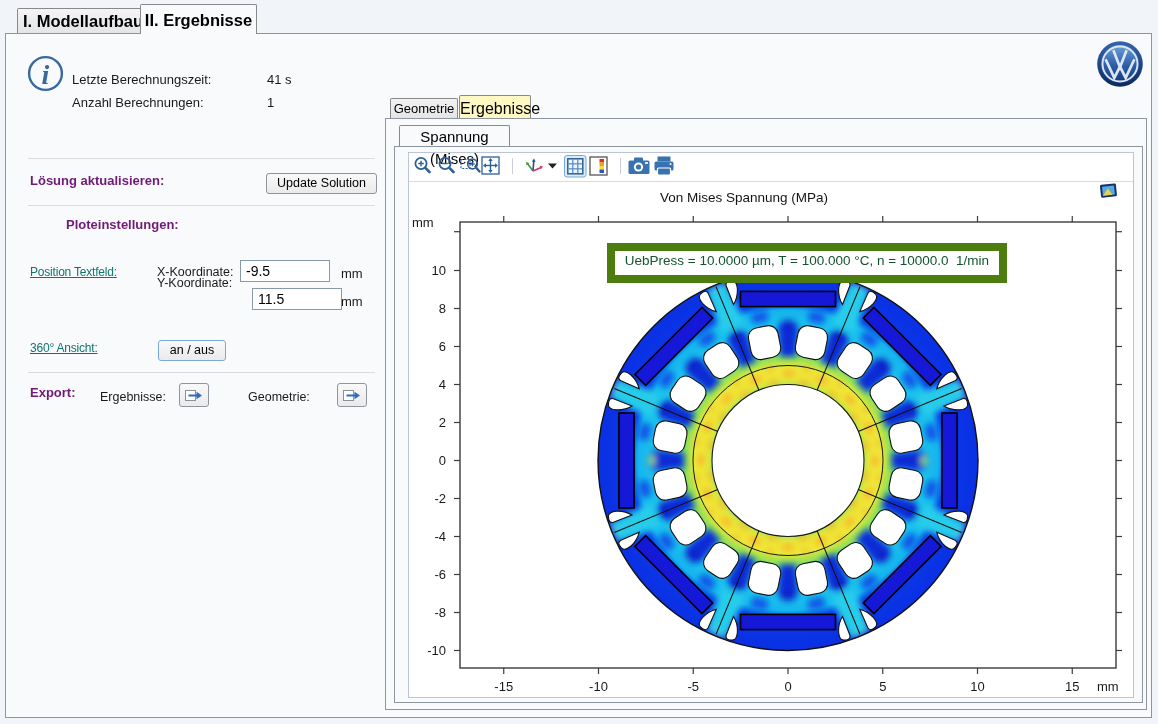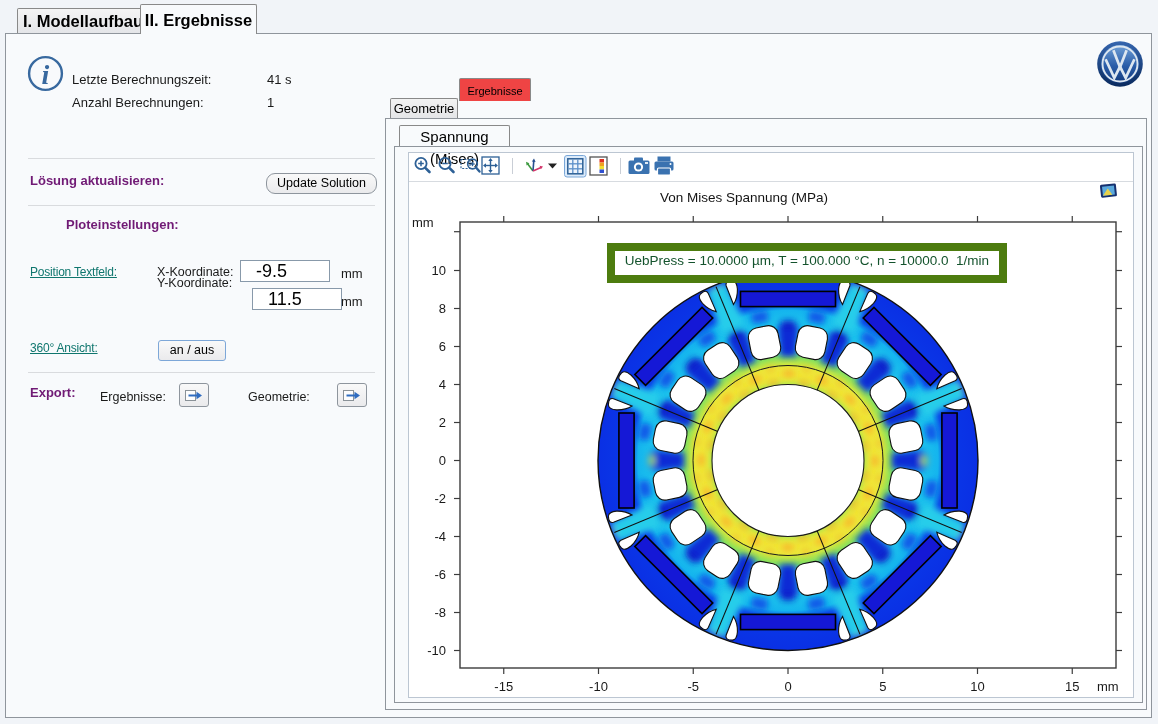--- a/index.html
+++ b/index.html
@@ -2,21 +2,21 @@
 <html><head>
 <meta charset="utf-8">
 <style>
   * { margin:0; padding:0; box-sizing:border-box; }
   html,body { width:1158px; height:724px; background:#f1f4f8; font-family:"Liberation Sans",sans-serif; overflow:hidden; }
   .abs { position:absolute; }
   .tab { position:absolute; border:1px solid #898989; border-bottom:none; border-radius:2px 2px 0 0; text-align:center; }
   .panel { position:absolute; border:1px solid #8f959c; background:#f8fafc; }
   .sep { position:absolute; height:1px; background:#d9dbde; }
   .btn { position:absolute; border:1px solid #8e959d; border-radius:3px; background:linear-gradient(#f9f9f9,#eaeaec); text-align:center; }
-  .inp { position:absolute; border:1px solid #8899aa; background:#fff; font-size:18px; padding-left:15px; display:flex; align-items:center; }
+  .inp { position:absolute; border:1px solid #8899aa; background:#fff; font-size:14px; padding-left:5px; display:flex; align-items:center; }
   .lbl { position:absolute; font-size:12.5px; color:#1a1a1a; white-space:nowrap; }
   .bold { position:absolute; font-size:13px; font-weight:bold; color:#701a75; white-space:nowrap; }
   .und { position:absolute; font-size:12px; color:#0f766e; text-decoration:underline; white-space:nowrap; letter-spacing:-0.2px; }
 </style>
 </head>
 <body>
 
 <div class="tab" style="left:17px;top:8px;width:132px;height:25px;background:linear-gradient(#f4f4f4,#e4e5e8);z-index:2;font-size:16.5px;font-weight:bold;line-height:25px;">I. Modellaufbau</div>
 <div class="tab" style="left:140px;top:4px;width:117px;height:30px;background:#f8fafc;z-index:4;font-size:16.5px;font-weight:bold;line-height:31px;">II. Ergebnisse</div>
 
@@ -28,21 +28,21 @@
 </svg>
 
 <div class="lbl" style="left:72px;top:72px;font-size:13px;z-index:5;">Letzte Berechnungszeit:</div>
 <div class="lbl" style="left:267px;top:72px;font-size:13px;z-index:5;">41 s</div>
 <div class="lbl" style="left:72px;top:95px;font-size:13px;z-index:5;">Anzahl Berechnungen:</div>
 <div class="lbl" style="left:267px;top:95px;font-size:13px;z-index:5;">1</div>
 
 <div class="sep" style="left:28px;top:158px;width:347px;z-index:5;"></div>
 
 <div class="bold" style="left:30px;top:173px;z-index:5;">Lösung aktualisieren:</div>
-<div class="btn" style="left:266px;top:173px;width:111px;height:21px;font-size:12.5px;line-height:19px;z-index:5;border-radius:9px;">Update Solution</div>
+<div class="btn" style="left:266px;top:173px;width:111px;height:21px;font-size:12.5px;line-height:19px;z-index:5;">Update Solution</div>
 
 <div class="sep" style="left:28px;top:205px;width:347px;z-index:5;"></div>
 
 <div class="bold" style="left:30px;top:217px;z-index:5;margin-left:36px;">Ploteinstellungen:</div>
 
 <div class="und" style="left:30px;top:265px;z-index:5;">Position Textfeld:</div>
 <div class="lbl" style="left:157px;top:265px;z-index:5;">X-Koordinate:</div>
 <div class="inp" style="left:240px;top:260px;width:90px;height:22px;z-index:5;">-9.5</div>
 <div class="lbl" style="left:341px;top:266px;font-size:13px;z-index:5;">mm</div>
 <div class="lbl" style="left:157px;top:276px;z-index:5;">Y-Koordinate:</div>
@@ -85,21 +85,21 @@
     </linearGradient>
   </defs>
   <circle cx="23" cy="23" r="22.8" fill="url(#vwo)"></circle>
   <circle cx="23" cy="23" r="19" fill="url(#vwi)"></circle>
   <circle cx="23" cy="23" r="17.5" fill="none" stroke="#dde6f0" stroke-width="1.9"></circle>
   <path d="M16.4 9.3 L23 26.2 L29.6 9.3" fill="none" stroke="#dde6f0" stroke-width="2.7"></path>
   <path d="M8.6 18.3 L17.3 36.9 L23 25.6 L28.7 36.9 L37.4 18.3" fill="none" stroke="#dde6f0" stroke-width="2.7"></path>
 </svg>
 
 <div class="tab" style="left:390px;top:98px;width:68px;height:20px;background:linear-gradient(#f2f2f2,#e4e5e8);z-index:2;font-size:13px;line-height:20px;">Geometrie</div>
-<div class="tab" style="left:459px;top:78px;width:72px;height:23px;background:#ef4444;z-index:4;font-size:11px;line-height:25px;">Ergebnisse</div>
+<div class="tab" style="left:459px;top:95px;width:72px;height:23px;background:#fef9c3;z-index:4;font-size:16px;line-height:25px;">Ergebnisse</div>
 <div class="panel" style="left:385px;top:118px;width:762px;height:592px;z-index:1;"></div>
 
 <div class="tab" style="left:399px;top:125px;width:111px;height:21px;background:#f8fafc;z-index:4;font-size:15px;line-height:22px;">Spannung (Mises)</div>
 <div class="panel" style="left:394px;top:146px;width:749px;height:557px;z-index:2;"></div>
 
 <div class="abs" style="left:408px;top:152px;width:726px;height:546px;background:#fff;border:1px solid #bcc6d2;z-index:3;"></div>
 <div class="abs" style="left:409px;top:181px;width:724px;height:1px;background:#d7dbe0;z-index:4;"></div>
 
 <svg class="abs" style="left:412px;top:155px;z-index:5;" width="270" height="23">
 

